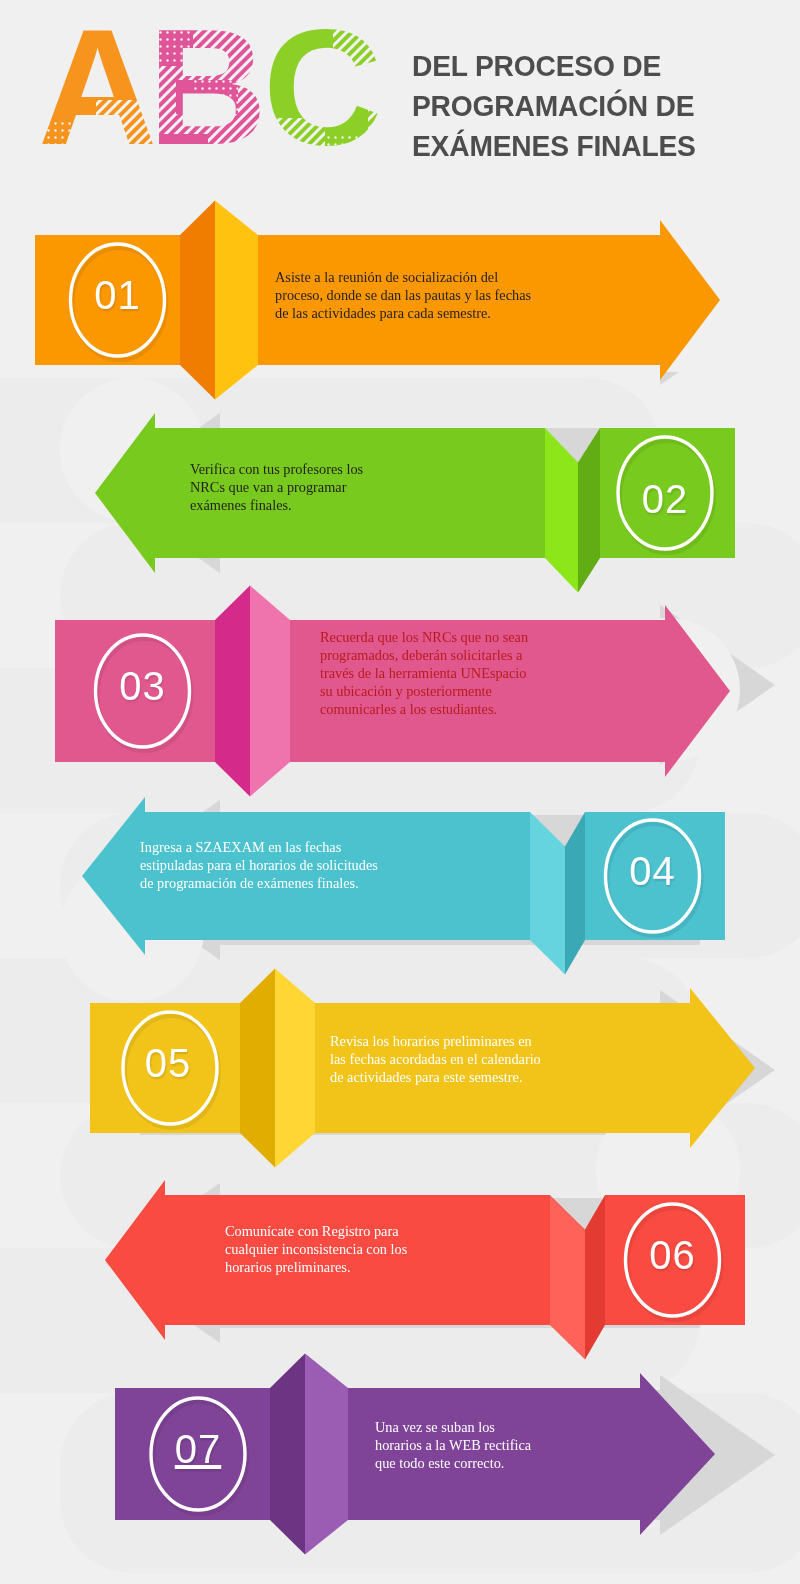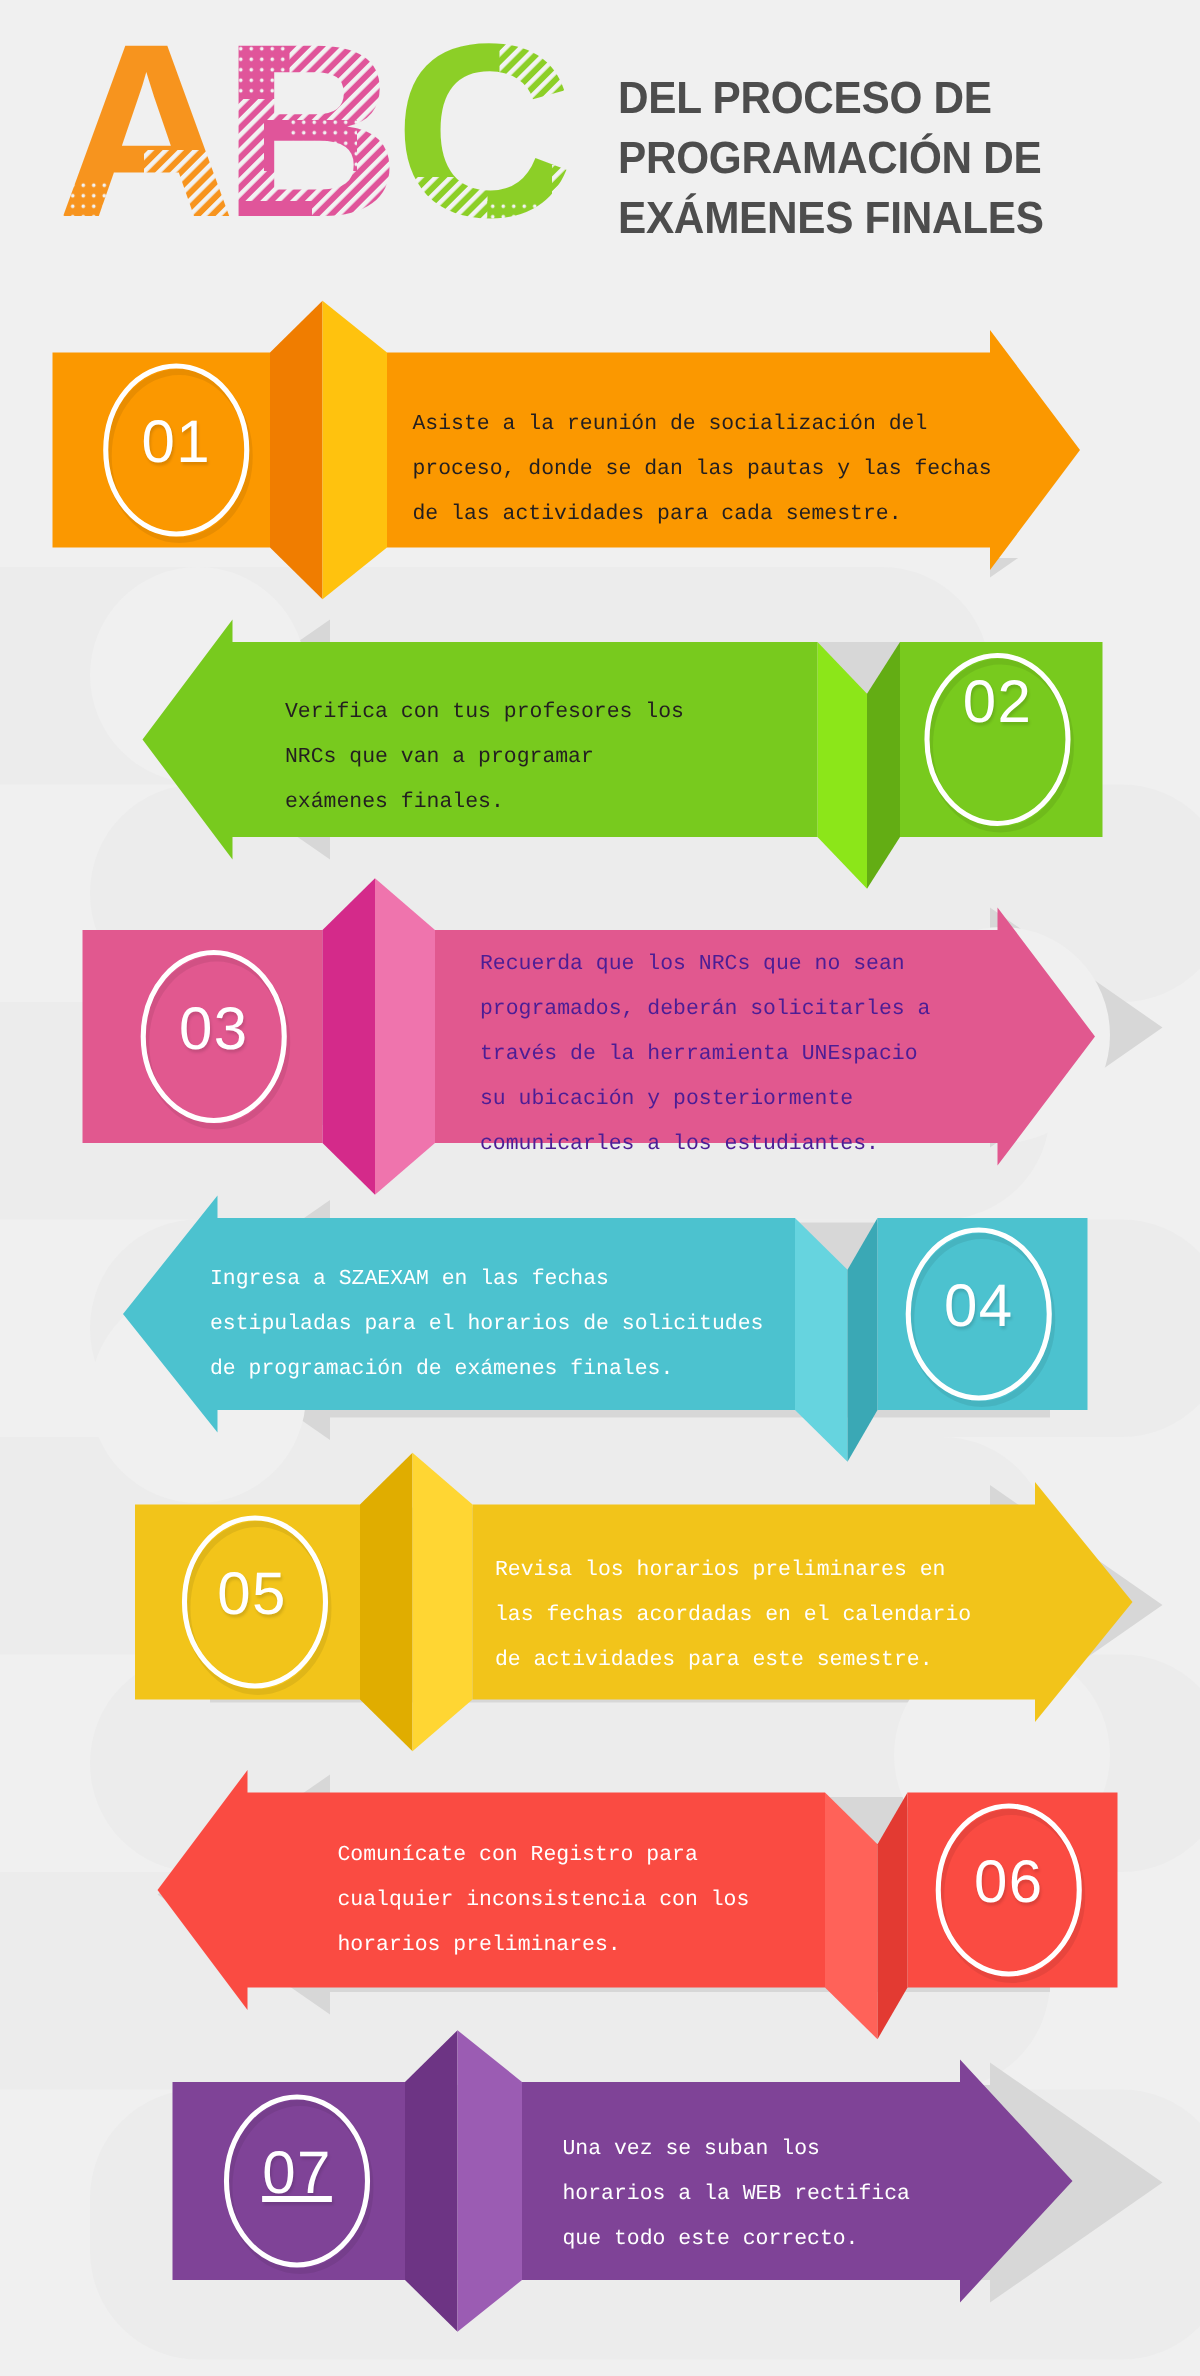--- a/index.html
+++ b/index.html
@@ -29,23 +29,23 @@
     transform:scaleX(0.94);
     transform-origin:left top;
     white-space:nowrap;
   }
   .title-line{display:block;}
 
   
   .step-text{
     position:absolute;
     font-size:14.3px;
-    line-height:30px;
+    line-height:18px;
     white-space:pre-line;
-    font-family:Liberation Mono, monospace;
+    font-family:Liberation Serif, serif;
   }
   .num-label{
     position:absolute;
     color:#ffffff;
     font-size:40px;
     font-weight:400;
     letter-spacing:1px;
     font-family:"Liberation Sans", sans-serif;
     text-shadow:1px 2px 2px rgba(0,0,0,0.13);
     text-align:center;
@@ -231,26 +231,26 @@
         <ellipse cx="200" cy="1458" rx="47" ry="56" fill="none" stroke="rgba(0,0,0,0.07)" stroke-width="4"></ellipse>
         <ellipse cx="198" cy="1454" rx="47" ry="56" fill="none" stroke="#ffffff" stroke-width="3.4"></ellipse>
       </g>
     </svg>
 
   <div id="text-layer">
       <div class="num-label" style="left: 57.5px; top: 273px; width: 120px;">01</div>
       <div class="step-text" style="left: 275px; top: 268px; color: rgb(35, 31, 32);">Asiste a la reunión de socialización del
 proceso, donde se dan las pautas y las fechas
 de las actividades para cada semestre.</div>
-      <div class="num-label" style="left: 605px; top: 446px; width: 120px;">02</div>
+      <div class="num-label" style="left: 605px; top: 477px; width: 120px;">02</div>
       <div class="step-text" style="left: 190px; top: 460px; color: rgb(35, 31, 32);"> Verifica con tus profesores los
 NRCs que van a programar
 exámenes finales.</div>
       <div class="num-label" style="left: 82.5px; top: 664px; width: 120px;">03</div>
-      <div class="step-text" style="left: 320px; top: 628px; color: #4c1d95;">Recuerda que los NRCs que no sean
+      <div class="step-text" style="left: 320px; top: 628px; color: #b91c1c;">Recuerda que los NRCs que no sean
 programados, deberán solicitarles a
 través de la herramienta UNEspacio
 su ubicación y posteriormente
 comunicarles a los estudiantes.</div>
       <div class="num-label" style="left: 592.5px; top: 849px; width: 120px;">04</div>
       <div class="step-text" style="left: 140px; top: 838px; color: rgb(255, 255, 255);">Ingresa a SZAEXAM en las fechas
 estipuladas para el horarios de solicitudes
 de programación de exámenes finales.</div>
       <div class="num-label" style="left: 108px; top: 1041px; width: 120px;">05</div>
       <div class="step-text" style="left: 330px; top: 1032px; color: rgb(255, 255, 255);">Revisa los horarios preliminares en

